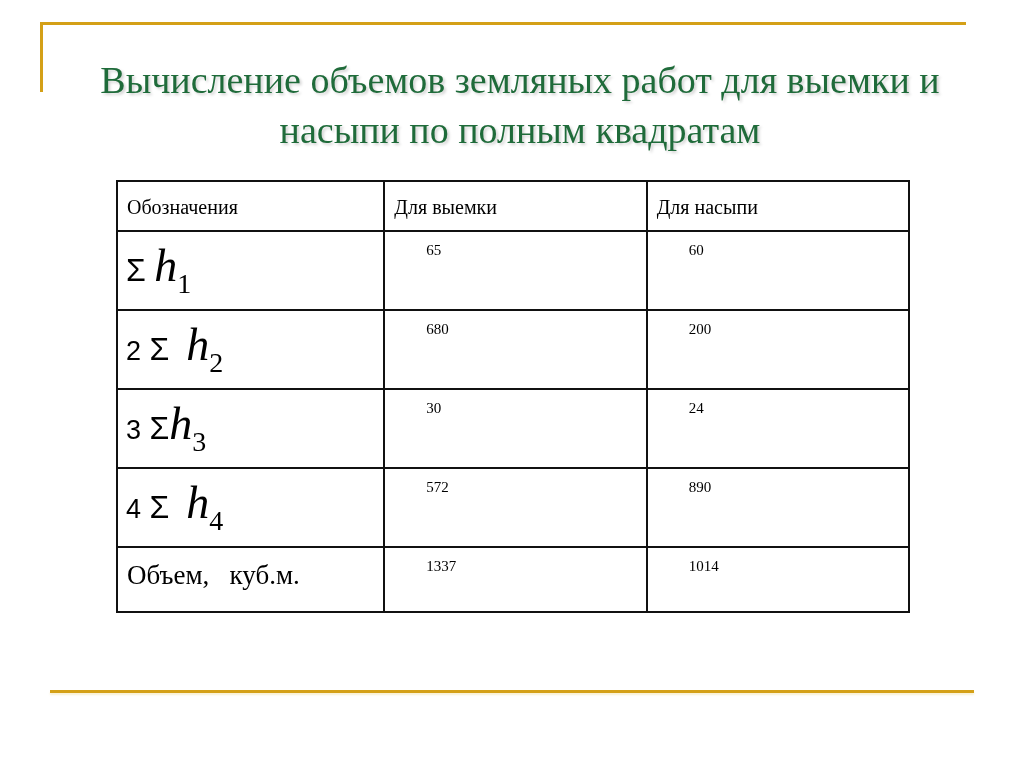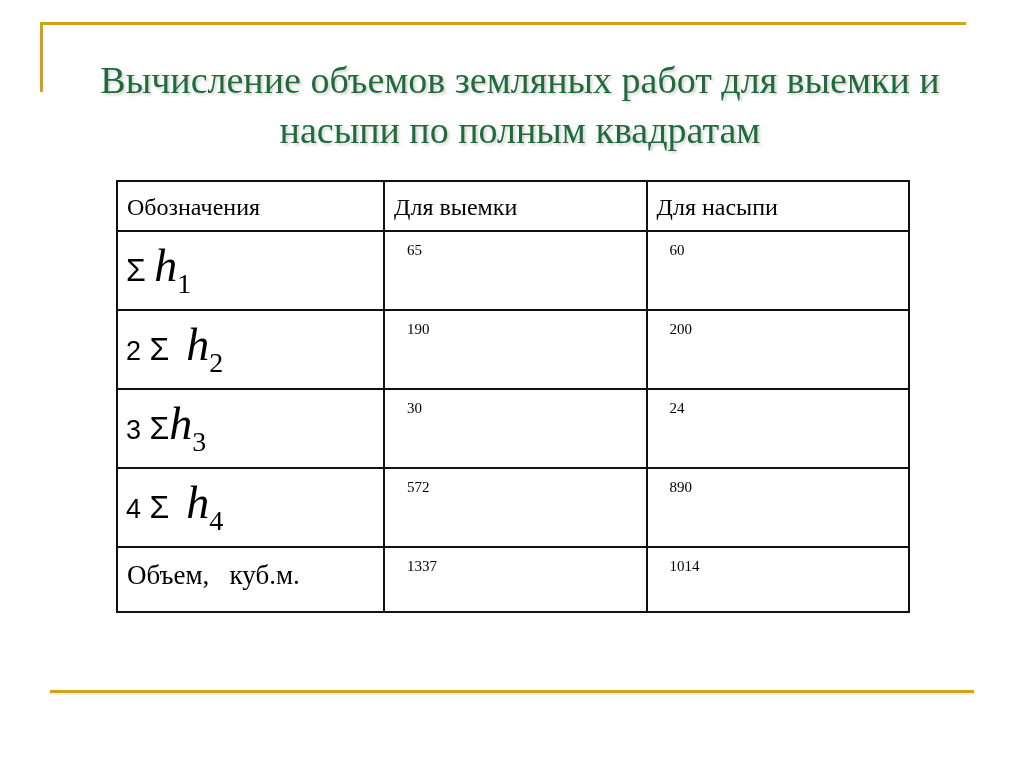--- a/index.html
+++ b/index.html
@@ -64,31 +64,32 @@
       vertical-align: top;
       padding: 0;
       color: #000;
       font-family: "Liberation Serif", serif;
     }
     .col1 { width: 262px; }
     .col2 { width: 264px; }
     .col3 { width: 264px; }
     .hdr td {
       height: 48px;
-      font-size: 24px;
+      font-size: 20px;
       padding-left: 9px !important;
       vertical-align: middle !important;
     }
     .hdr td span { display: inline-block; padding-top: 2px; }
     .r td { height: 77px; }
     .last td { height: 63px; }
     .num {
       font-size: 15px;
       display: block;
       padding: 10px 0 0 22px;
+      margin-left: 19px;
     }
     .sym {
       display: block;
       padding: 4px 0 0 8px;
       white-space: nowrap;
       font-size: 34px;
       line-height: 60px;
     }
     .coef {
       font-family: "Liberation Sans", sans-serif;
@@ -147,21 +148,21 @@
   </tr>
 
   <tr class="r">
     <td>
       <span class="sym">
         <span class="coef">2</span>
         <span class="sigma">Σ</span>&nbsp;&nbsp;<span class="h">h</span><span class="sub">2</span>
       </span>
     </td>
     <td>
-          <span class="num">190</span>
+          <span class="num">680</span>
         </td>
     <td>
           <span class="num">200</span>
         </td>
   </tr>
 
   <tr class="r">
     <td>
       <span class="sym">
         <span class="coef">3</span>

